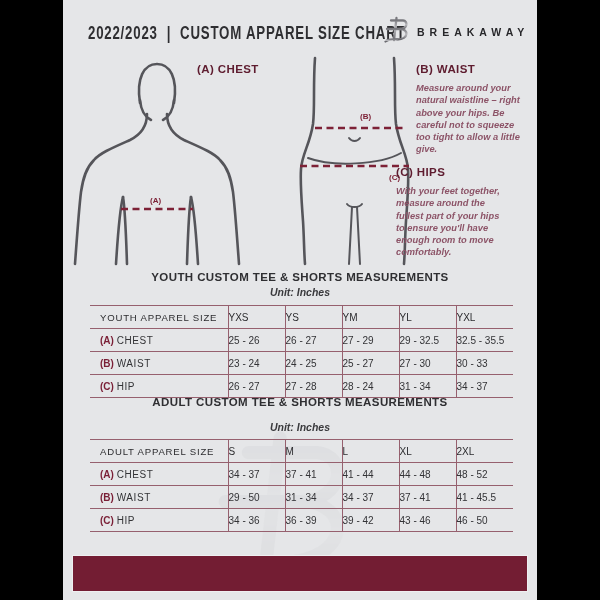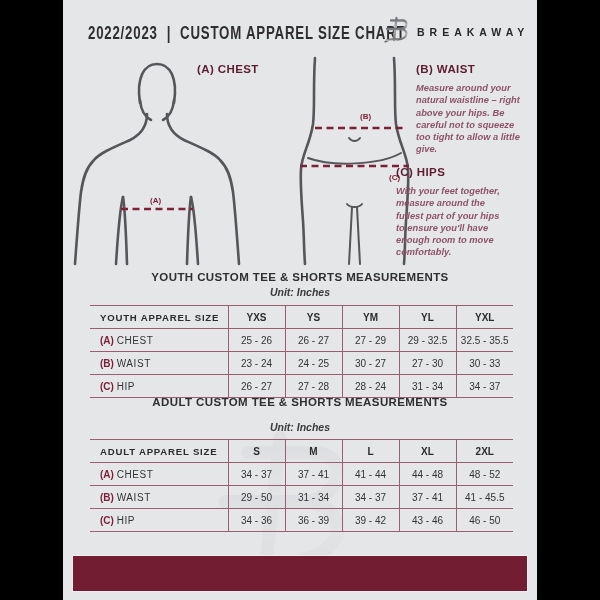--- a/index.html
+++ b/index.html
@@ -31,24 +31,24 @@
 
   
   .sec-title { position:absolute; left:0; width:474px; text-align:center; font-weight:bold;
     font-size:11.5px; color:#2f2f32; letter-spacing:0.4px; }
   .sec-unit { position:absolute; left:0; width:474px; text-align:center; font-style:italic;
     font-weight:bold; font-size:10.5px; color:#3a3a3d; }
 
   
   .size-table { position:absolute; left:27px; width:423px; border-collapse:collapse; table-layout:fixed; }
   .size-table td { border:1px solid #96606e; height:23px; font-size:10px; color:#333336;
-    text-align:center; vertical-align:middle; }
+    vertical-align:middle; }
   .size-table td:first-child { border-left:0; text-align:left; padding-left:10px; }
   .size-table td:last-child { border-right:0; }
-  .size-table tr.head td { font-weight:bold; color:#2c2c2f; }
+  .size-table tr.head td { font-weight:normal; color:#2c2c2f; }
   .size-table td.lbl-head { font-size:9.6px; letter-spacing:0.8px; font-weight:normal; color:#333336; }
   .pfx { color:#7a1f36; font-weight:bold; }
   .row-name { color:#333336; letter-spacing:0.6px; }
 
   
   .footer-bar { position:absolute; left:9px; top:555px; width:456px; height:37px;
     background:#731d33; border:1.5px solid #efeff1; }
 
   
   .watermark { position:absolute; left:40px; top:415px; width:360px; height:185px;
@@ -167,21 +167,21 @@
         <td>25 - 26</td>
         <td>26 - 27</td>
         <td>27 - 29</td>
         <td>29 - 32.5</td>
         <td>32.5 - 35.5</td>
       </tr>
       <tr>
         <td><span class="pfx">(B)</span> <span class="row-name">WAIST</span></td>
         <td>23 - 24</td>
         <td>24 - 25</td>
-        <td>30 - 27</td>
+        <td>25 - 27</td>
         <td>27 - 30</td>
         <td>30 - 33</td>
       </tr>
       <tr>
         <td><span class="pfx">(C)</span> <span class="row-name">HIP</span></td>
         <td>26 - 27</td>
         <td>27 - 28</td>
         <td>28 - 24</td>
         <td>31 - 34</td>
         <td>34 - 37</td>

